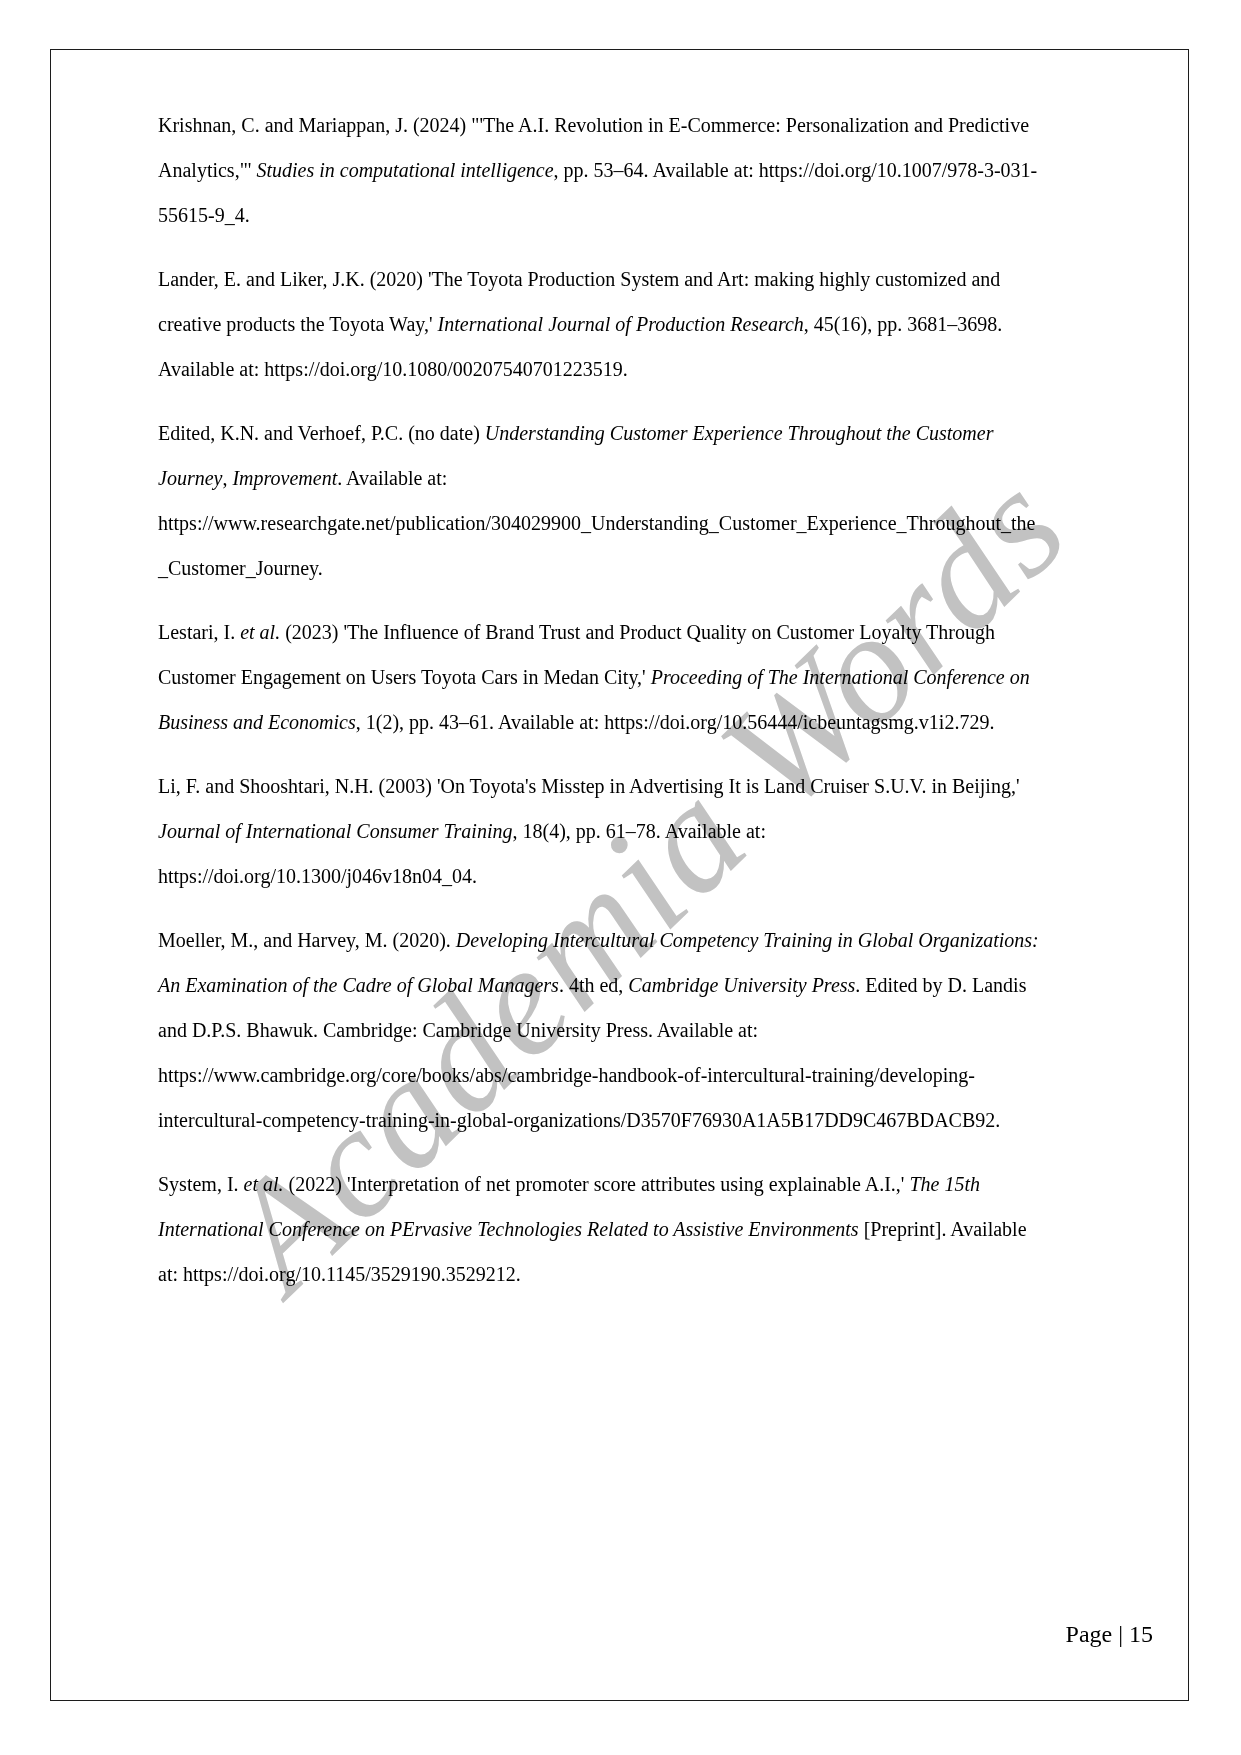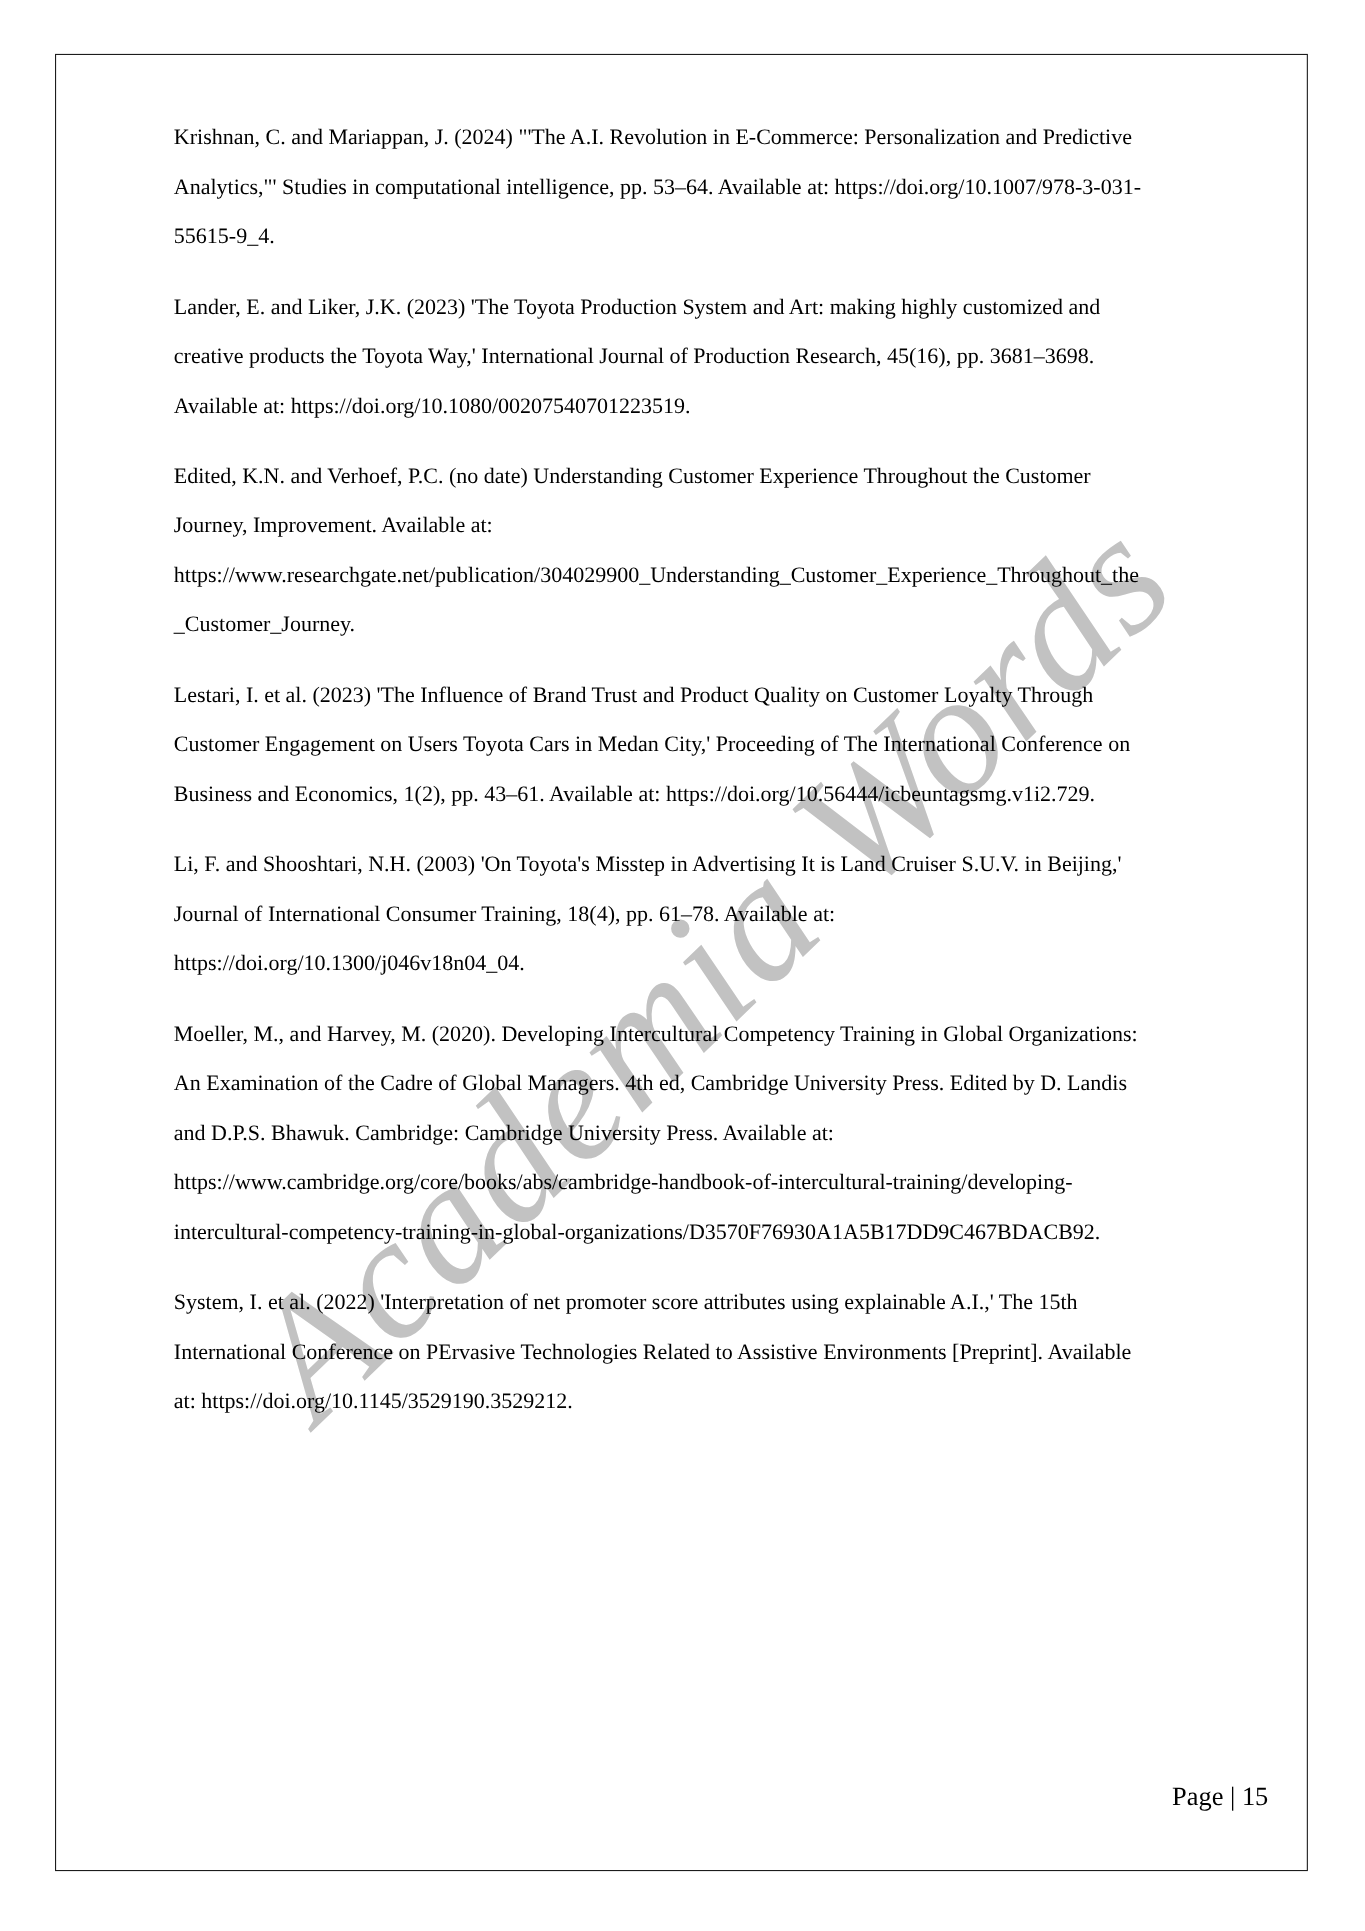--- a/index.html
+++ b/index.html
@@ -49,39 +49,40 @@
     z-index: 1;
     font-size: 20px;
     line-height: 45px;
     text-align: left;
   }
   .content p.ref {
     margin: 0 0 19px 0;
     overflow-wrap: break-word;
   }
   .it {
+    font-style: italic;
   }
   .page-number {
     position: absolute;
     right: 88px;
     top: 1612px;
     z-index: 1;
     font-size: 24px;
     line-height: 45px;
   }
 </style>
 </head>
 <body>
 
 <div class="page">
   <div class="watermark">Academia Words</div>
   <div class="page-border"></div>
   <div class="content" id="refs-container">
       <p class="ref"><span>Krishnan, C. and Mariappan, J. (2024) "'The A.I. Revolution in E-Commerce: Personalization and Predictive Analytics,"' </span><span class="it">Studies in computational intelligence</span><span>, pp. 53–64. Available at: https://doi.org/10.1007/978-3-031-55615-9_4.</span></p>
-      <p class="ref"><span>Lander, E. and Liker, J.K. (2023) 'The Toyota Production System and Art: making highly customized and creative products the Toyota Way,' </span><span class="it">International Journal of Production Research</span><span>, 45(16), pp. 3681–3698. Available at: https://doi.org/10.1080/00207540701223519.</span></p>
+      <p class="ref"><span>Lander, E. and Liker, J.K. (2020) 'The Toyota Production System and Art: making highly customized and creative products the Toyota Way,' </span><span class="it">International Journal of Production Research</span><span>, 45(16), pp. 3681–3698. Available at: https://doi.org/10.1080/00207540701223519.</span></p>
       <p class="ref"><span>Edited, K.N. and Verhoef, P.C. (no date) </span><span class="it">Understanding Customer Experience Throughout the Customer Journey</span><span>, </span><span class="it">Improvement</span><span>. Available at: https://www.researchgate.net/publication/304029900_Understanding_Customer_Experience_Throughout_the_Customer_Journey.</span></p>
       <p class="ref"><span>Lestari, I. </span><span class="it">et al.</span><span> (2023) 'The Influence of Brand Trust and Product Quality on Customer Loyalty Through Customer Engagement on Users Toyota Cars in Medan City,' </span><span class="it">Proceeding of The International Conference on Business and Economics</span><span>, 1(2), pp. 43–61. Available at: https://doi.org/10.56444/icbeuntagsmg.v1i2.729.</span></p>
       <p class="ref"><span>Li, F. and Shooshtari, N.H. (2003) 'On Toyota's Misstep in Advertising It is Land Cruiser S.U.V. in Beijing,' </span><span class="it">Journal of International Consumer Training</span><span>, 18(4), pp. 61–78. Available at: https://doi.org/10.1300/j046v18n04_04.</span></p>
       <p class="ref"><span>Moeller, M., and Harvey, M. (2020). </span><span class="it">Developing Intercultural Competency Training in Global Organizations: An Examination of the Cadre of Global Managers</span><span>. 4th ed, </span><span class="it">Cambridge University Press</span><span>. Edited by D. Landis and D.P.S. Bhawuk. Cambridge: Cambridge University Press. Available at: https://www.cambridge.org/core/books/abs/cambridge-handbook-of-intercultural-training/developing-intercultural-competency-training-in-global-organizations/D3570F76930A1A5B17DD9C467BDACB92.</span></p>
       <p class="ref"><span>System, I. </span><span class="it">et al.</span><span> (2022) 'Interpretation of net promoter score attributes using explainable A.I.,' </span><span class="it">The 15th International Conference on PErvasive Technologies Related to Assistive Environments</span><span> [Preprint]. Available at: https://doi.org/10.1145/3529190.3529212.</span></p>
     </div>
   <div class="page-number">Page | 15</div>
 </div>
 
 </body></html>

